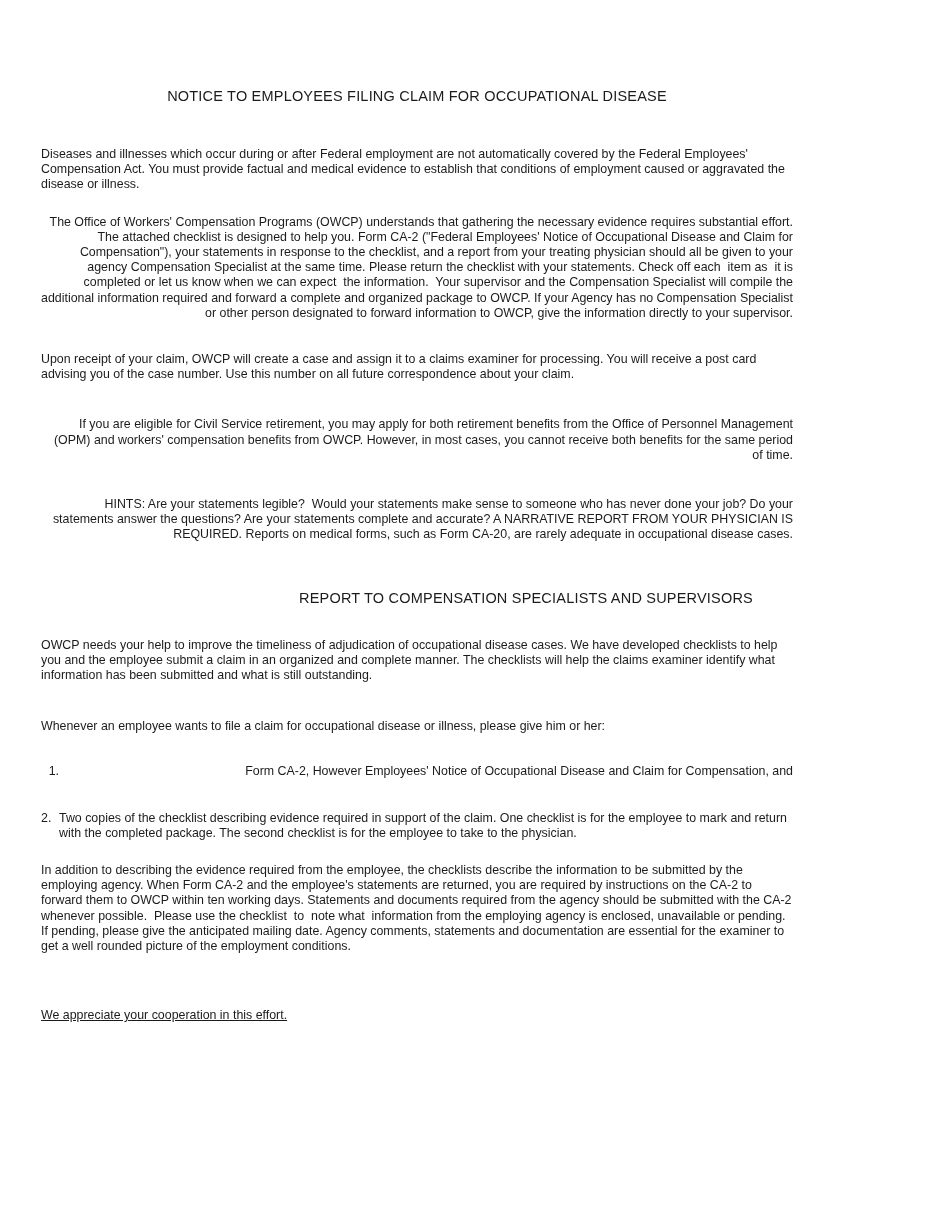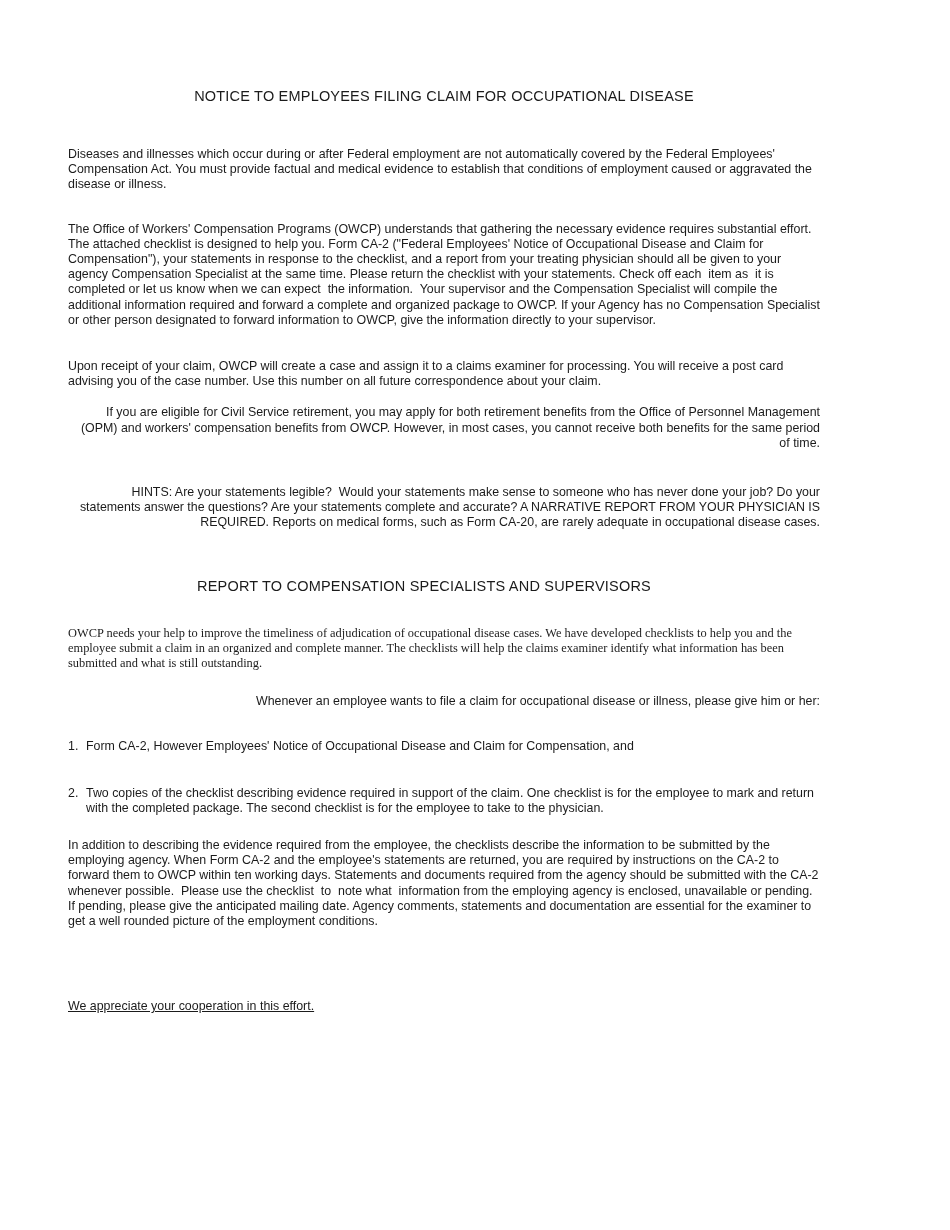--- a/index.html
+++ b/index.html
@@ -10,21 +10,21 @@
   body {
     width: 950px;
     height: 1230px;
     font-family: "Liberation Sans", "DejaVu Sans", sans-serif;
     color: #1b1b1b;
     overflow: hidden;
   }
   .page {
     box-sizing: content-box;
     width: 752px;
-    padding: 88px 103px 0 68px;
+    padding: 88px 103px 0 41px;
   }
   .doc-heading {
     font-size: 14.5px;
     line-height: 17px;
     font-weight: 400;
     text-align: center;
     letter-spacing: 0.2px;
     margin: 0;
     white-space: pre-wrap;
   }
@@ -46,29 +46,29 @@
     flex: 0 0 18px;
     width: 18px;
     white-space: pre;
   }
   .list-text {
     flex: 1 1 auto;
     white-space: pre-wrap;
   }
   
   .mb42 { margin-bottom: 42px; }
-  .mb29 { margin-bottom: 29px; }
-  .mb31 { margin-bottom: 31px; }
-  .mb35 { margin-bottom: 16px; }
+  .mb29 { margin-bottom: 22px; }
+  .mb31 { margin-bottom: 31px; text-align: right; }
+  .mb35 { margin-bottom: 35px; }
   .mb34 { margin-bottom: 34px; text-align: right; }
   .mb47 { margin-bottom: 47px; text-align: right; }
-  .mb36 { margin-bottom: 23px; font-family: Liberation Serif, serif; }
-  .mb30 { margin-bottom: 30px; text-align: right; }
+  .mb36 { margin-bottom: 36px; }
+  .mb30 { margin-bottom: 30px; }
   .mb22 { margin-bottom: 22px; }
-  .mb54 { margin-bottom: 70px; }
+  .mb54 { margin-bottom: 54px; }
   .mb0  { margin-bottom: 0; text-decoration: underline; }
 </style>
 </head>
 <body>
 
 <div class="page">
 
   <h1 class="doc-heading mb42">NOTICE TO EMPLOYEES FILING CLAIM FOR OCCUPATIONAL DISEASE</h1>
 
   <p class="para mb29">Diseases and illnesses which occur during or after Federal employment are not automatically covered by the Federal Employees' Compensation Act. You must provide factual and medical evidence to establish that conditions of employment caused or aggravated the disease or illness.</p>

